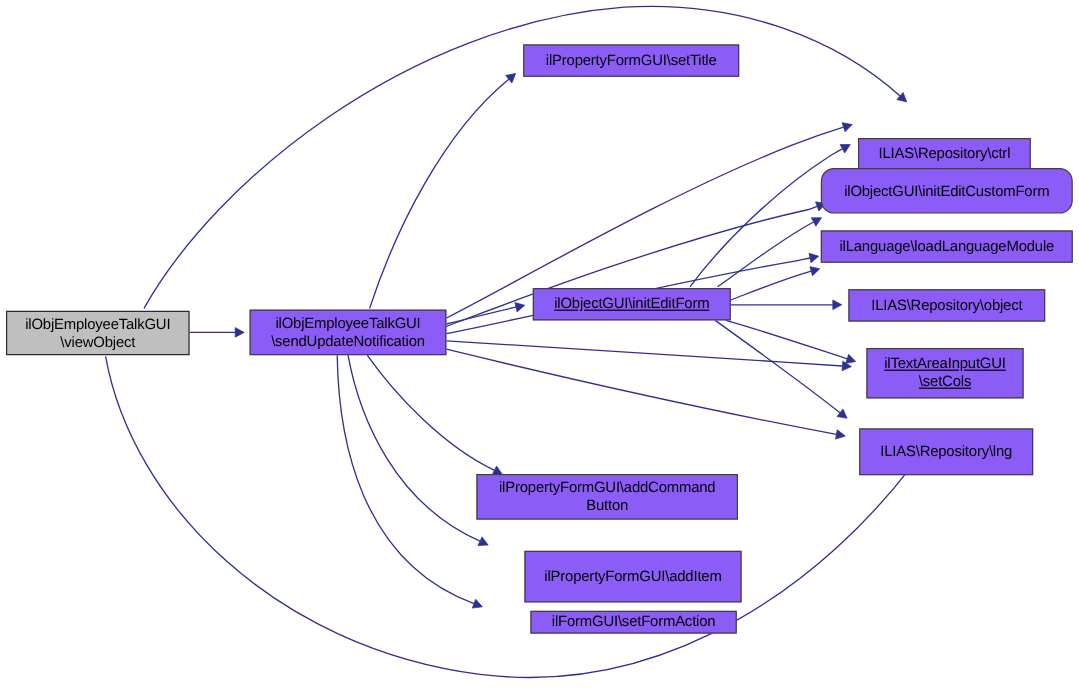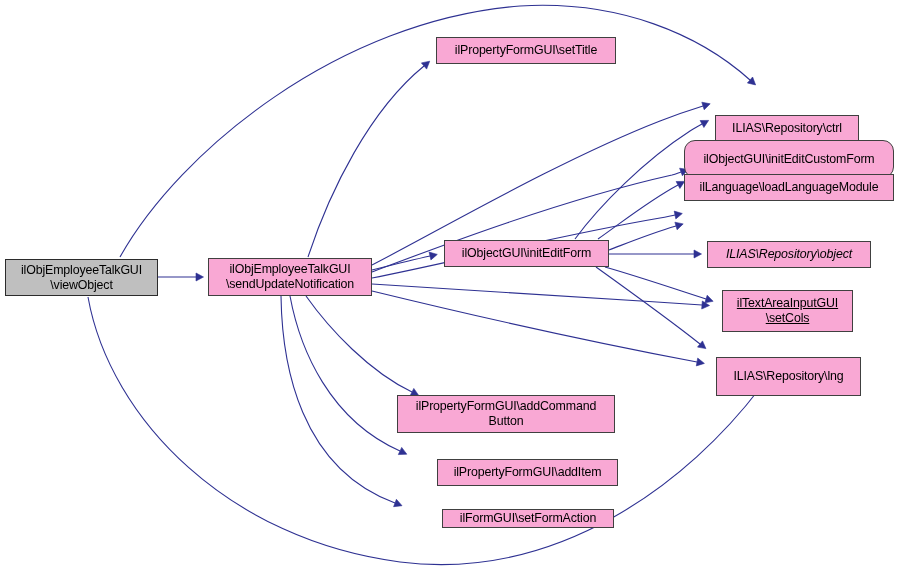--- a/index.html
+++ b/index.html
@@ -34,21 +34,21 @@
   }
   .edge-arrow {
     fill: #2e3192;
     stroke: #2e3192;
     stroke-width: 0.6px;
   }
   .node-box {
     position: absolute;
     box-sizing: border-box;
     border: 1px solid #404040;
-    background: #f9a8d4;
+    background: #8b5cf6;
     display: flex;
     align-items: center;
     justify-content: center;
     text-align: center;
     color: #000000;
     font-family: "Liberation Sans", sans-serif;
     font-size: 12.4px;
     line-height: 15px;
     white-space: pre-line;
     letter-spacing: -0.15px;
@@ -114,25 +114,25 @@
   </svg>
 
   <div id="nodes-layer">
       <div class="node-box root" style="left: 5px; top: 259px; width: 153px; height: 37px;"><span class="node-label">ilObjEmployeeTalkGUI
 \viewObject</span></div>
       <div class="node-box" style="left: 208px; top: 258px; width: 164px; height: 38px;"><span class="node-label">ilObjEmployeeTalkGUI
 \sendUpdateNotification</span></div>
       <div class="node-box" style="left: 436px; top: 37px; width: 180px; height: 27px;"><span class="node-label">ilPropertyFormGUI\setTitle</span></div>
       <div class="node-box" style="left: 715px; top: 88px; width: 144px; height: 27px; margin-top: 27px;"><span class="node-label">ILIAS\Repository\ctrl</span></div>
       <div class="node-box" style="left: 684px; top: 140px; width: 210px; height: 38px; border-radius: 11px;"><span class="node-label">ilObjectGUI\initEditCustomForm</span></div>
-      <div class="node-box" style="left: 684px; top: 174px; width: 210px; height: 27px;"><span class="node-label">ilLanguage\loadLanguageModule</span></div>
-      <div class="node-box" style="left: 444px; top: 240px; width: 165px; height: 27px;"><span class="node-label">ilObjectGUI\initEditForm</span></div>
-      <div class="node-box" style="left: 707px; top: 241px; width: 164px; height: 27px; font-style: italic;"><span class="node-label">ILIAS\Repository\object</span></div>
+      <div class="node-box" style="left: 684px; top: 192px; width: 210px; height: 27px;"><span class="node-label">ilLanguage\loadLanguageModule</span></div>
+      <div class="node-box" style="left: 444px; top: 240px; width: 165px; height: 27px; text-decoration: underline;"><span class="node-label">ilObjectGUI\initEditForm</span></div>
+      <div class="node-box" style="left: 707px; top: 241px; width: 164px; height: 27px;"><span class="node-label">ILIAS\Repository\object</span></div>
       <div class="node-box" style="left: 722px; top: 290px; width: 131px; height: 42px; text-decoration: underline;"><span class="node-label">ilTextAreaInputGUI
 \setCols</span></div>
       <div class="node-box" style="left: 716px; top: 357px; width: 145px; height: 39px;"><span class="node-label">ILIAS\Repository\lng</span></div>
       <div class="node-box" style="left: 397px; top: 395px; width: 218px; height: 38px;"><span class="node-label">ilPropertyFormGUI\addCommand
 Button</span></div>
-      <div class="node-box" style="left: 437px; top: 459px; width: 181px; height: 27px;"><span class="node-label">ilPropertyFormGUI\addItem</span></div>
+      <div class="node-box" style="left: 437px; top: 459px; width: 181px; height: 43px;"><span class="node-label">ilPropertyFormGUI\addItem</span></div>
       <div class="node-box" style="left: 442px; top: 509px; width: 172px; height: 19px;"><span class="node-label">ilFormGUI\setFormAction</span></div>
     </div>
 
 </div>
 
 </body></html>

